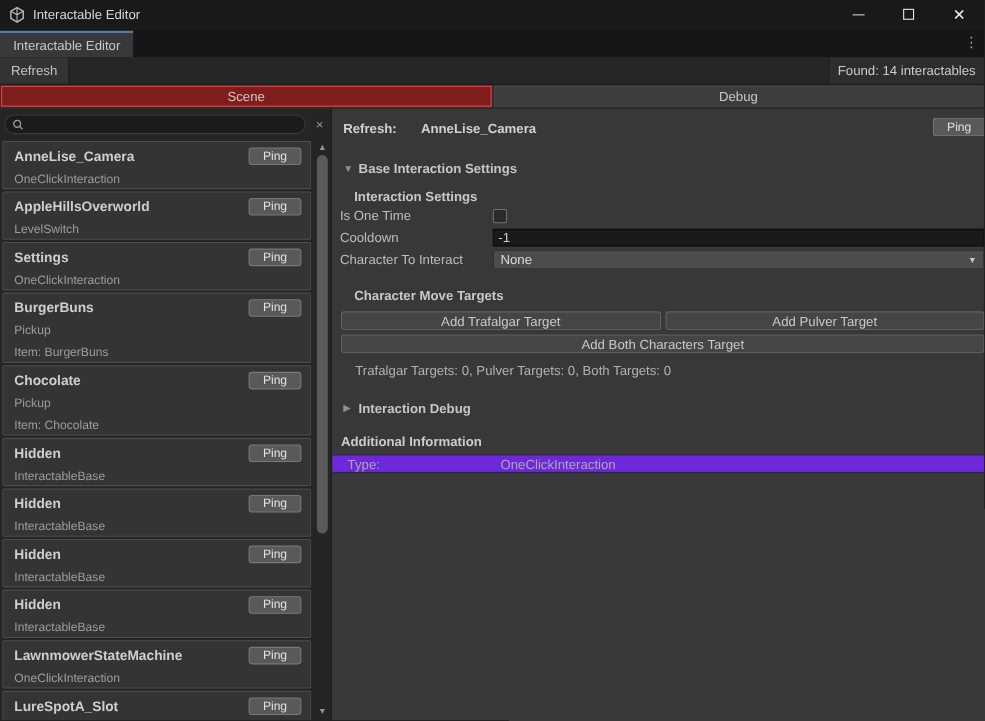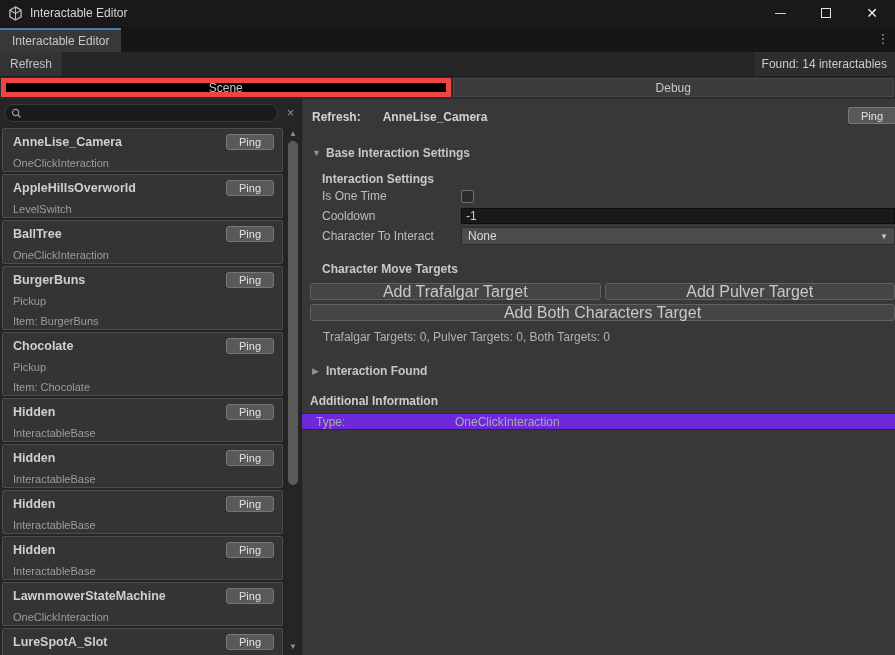--- a/index.html
+++ b/index.html
@@ -48,21 +48,21 @@
     border-left:1px solid #1d1d1d; background:#2d2d2d; display:flex; align-items:center;
     padding:0 8px; color:#cccccc;
   }
 
   
   .viewtabs { height:22px; display:flex; background:#2c2c2c; padding:1px 1px 2px 1px; gap:2px; }
   .viewtab {
     flex:1; display:flex; align-items:center; justify-content:center;
     font-size:12px; color:#c8c8c8;
   }
-  .viewtab.active { background:#000000; border:5px solid #ef4444; }
+  .viewtab.active { background:#7f1d1d; border:1px solid #ef4444; }
   .viewtab.inactive { background:#3c3c3c; border:1px solid #474747; }
 
   
   .content { position:absolute; top:99px; bottom:0; left:0; right:0; display:flex; }
   .left-panel { width:302px; background:#252525; position:relative; flex:0 0 auto; border-right:1px solid #1f1f1f; }
   .right-panel { flex:1; background:#383838; position:relative; overflow:hidden; }
 
   
   .search-row { height:28px; display:flex; align-items:center; padding:0 0 0 4px; }
   .search-field {
@@ -118,39 +118,39 @@
     display:flex; align-items:center; justify-content:center;
   }
 
   .foldout { display:flex; align-items:center; gap:6px; font-weight:bold; color:#c6c6c6; }
   .foldout .tri { font-size:9px; color:#909090; width:8px; }
   .foldout.base { margin-top:20px; margin-left:4px; }
   .foldout.events { margin-top:20px; margin-left:4px; }
 
   .section-header { font-weight:bold; color:#c9c9c9; margin:12px 0 0 14px; }
 
-  .field-row { display:flex; align-items:center; height:20px; margin-left:14px; }
+  .field-row { display:flex; align-items:center; height:20px; margin-left:1px; }
   .field-label { width:139px; color:#bdbdbd; flex:0 0 auto; }
   .field-ctrl { flex:1; display:flex; align-items:center; }
 
   .checkbox { width:13px; height:13px; background:#2b2b2b; border:1px solid #6f6f6f; border-radius:2px; }
   .text-field {
     flex:1; height:16px; background:#191919; border:1px solid #0d0d0d;
     color:#cfcfcf; font-size:12px; padding:0 4px; font-family:inherit; outline:none;
   }
   .dropdown {
     flex:1; height:18px; background:#4c4c4c; border:1px solid #2c2c2c;
     display:flex; align-items:center; padding:0 6px; color:#dadada; position:relative;
   }
   .dropdown .dd-arrow { position:absolute; right:6px; font-size:8px; color:#c8c8c8; }
 
   .btn-row { display:flex; gap:4px; margin:7px 0 0 2px; }
   .gui-btn {
     height:17px; background:#454545; border:1px solid #606060; border-radius:3px;
-    color:#c8c8c8; font-size:16px; display:flex; align-items:center; justify-content:center;
+    color:#c8c8c8; font-size:12px; display:flex; align-items:center; justify-content:center;
   }
   .gui-btn.half { flex:1; }
   .gui-btn.full { margin:4px 0 0 2px; }
 
   .summary-text { color:#b2b2b2; margin:9px 4px 0 15px; }
 
   .add-info-header { font-weight:bold; color:#cccccc; margin:16px 0 0 2px; }
   .type-row {
     margin:5px 0 0 0; height:17px; background:#6d28d9;
     border-top:1px solid #2a2a2a; border-bottom:1px solid #2a2a2a;
@@ -241,21 +241,21 @@
       <span class="card-title">AppleHillsOverworld</span>
       <div class="ping-btn">
         <span>Ping</span>
       </div>
     </div>
   <div class="card-sub">LevelSwitch</div>
           </div>
 
   <div class="card h2">
     <div class="card-top">
-      <span class="card-title">BallTree</span>
+      <span class="card-title">Settings</span>
       <div class="ping-btn">
         <span>Ping</span>
       </div>
     </div>
   <div class="card-sub">OneClickInteraction</div>
           </div>
 
   <div class="card h3">
     <div class="card-top">
       <span class="card-title">BurgerBuns</span>
@@ -398,21 +398,21 @@
           </div>
         </div>
         <div class="gui-btn full">
           <span>Add Both Characters Target</span>
         </div>
 
         <div class="summary-text">Trafalgar Targets: 0, Pulver Targets: 0, Both Targets: 0</div>
 
         <div class="foldout events">
           <span class="tri">▶</span>
-          <span>Interaction Found</span>
+          <span>Interaction Debug</span>
         </div>
 
         <div class="add-info-header">Additional Information</div>
       </div>
 
       <div class="type-row">
         <span class="type-label">Type:</span>
         <span class="type-value">OneClickInteraction</span>
       </div>
     </div>

